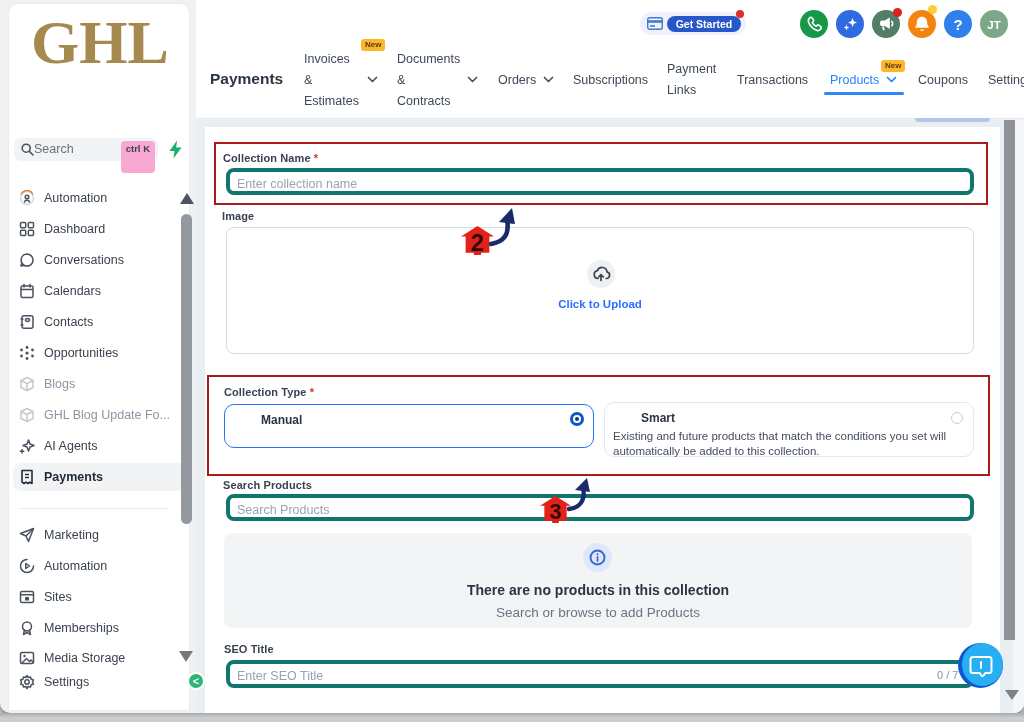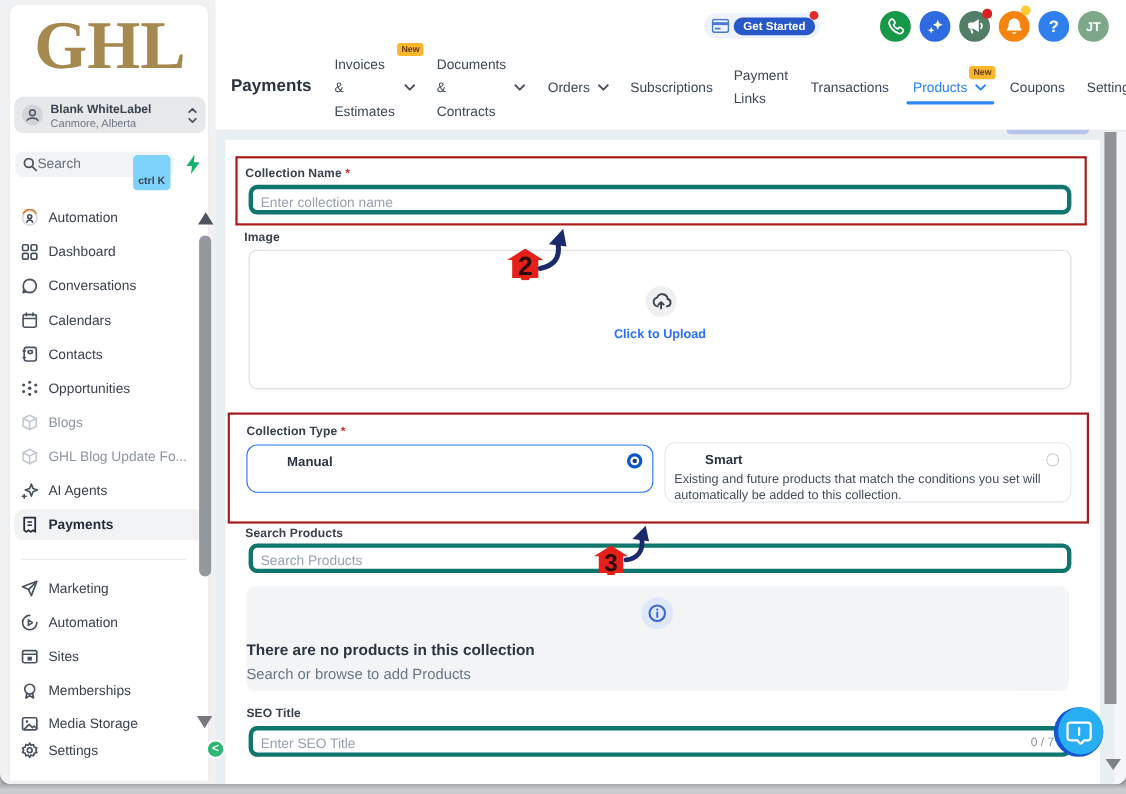--- a/index.html
+++ b/index.html
@@ -9,21 +9,21 @@
 
 #sidebar { position:absolute; left:8px; top:3px; width:182px; height:708px; background:#fff; border-radius:10px 10px 0 0; border:1px solid #ececee; }
 #logo { position:absolute; left:0; top:3px; width:182px; text-align:center; font-family:"Liberation Serif", serif; font-weight:bold; font-size:62px; color:#a5894f; letter-spacing:-1.5px; letter-spacing:0px; }
 #orgbox { position:absolute; left:4px; top:84px; width:174px; height:33px; background:#e7e8ea; border-radius:8px; }
 #orgav { position:absolute; left:7px; top:7px; width:19px; height:19px; border-radius:50%; background:#d2d4d8; color:#5a626e; }
 #orgname { position:absolute; left:33px; top:6px; font-size:11px; font-weight:bold; color:#39424e; }
 #orgloc { position:absolute; left:33px; top:19px; font-size:10px; color:#6d7583; }
 #orgchev { position:absolute; right:7px; top:8px; color:#4a5260; }
 #searchbar { position:absolute; left:5px; top:134px; width:144px; height:23px; background:#f2f3f5; border-radius:7px; }
 #searchtxt { position:absolute; left:20px; top:4px; font-size:12.5px; color:#68707e; }
-#ctrlk { position:absolute; right:3px; top:3px; height:32px; padding:16px 5px; background:#7dd3fc; border-radius:4px; font-size:9.5px; font-weight:bold; color:#39424e; line-height:16px; }
+#ctrlk { position:absolute; right:3px; top:3px; height:32px; padding:0 5px; background:#f9a8d4; border-radius:4px; font-size:9.5px; font-weight:bold; color:#39424e; line-height:16px; }
 #bolt { position:absolute; left:155px; top:134px; width:23px; height:23px; }
 
 .mi { position:absolute; left:4px; width:174px; height:28px; }
 .mi .txt { position:absolute; left:31px; top:7px; font-size:12.5px; font-weight:500; color:#39424e; }
 .mi .ic { position:absolute; left:6px; top:6px; width:16px; height:16px; }
 .mi.sel { background:#f1f3f5; border-radius:8px; }
 .mi.sel .txt { font-weight:bold; color:#232c3a; }
 .mi.dim .txt { color:#8d95a3; }
 #sdivider { position:absolute; left:10px; top:504px; width:150px; height:1px; background:#e7e9ec; }
 
@@ -60,52 +60,40 @@
 
 #manual { position:absolute; left:28px; top:284px; width:370px; height:44px; border:1.5px solid #2970ff; border-radius:10px; background:#fff; }
 #smart { position:absolute; left:408px; top:282px; width:370px; height:55px; border:1px solid #e4e7eb; border-radius:10px; background:#fff; }
 .cardtitle { position:absolute; left:8px; top:8px; font-size:12px; font-weight:bold; color:#2b3442;padding-left:28px; }
 .cardtext { position:absolute; left:8px; top:26px; font-size:11.5px; color:#434d5c; line-height:15px; }
 #radio1 { position:absolute; right:9px; top:7px; width:14px; height:14px; border-radius:50%; background:#0b57ca; }
 #radio1:after { content:""; position:absolute; left:3px; top:3px; width:8px; height:8px; border-radius:50%; background:#fff; }
 #radio1:before { content:""; position:absolute; left:5px; top:5px; width:4px; height:4px; border-radius:50%; background:#13357b; z-index:2; }
 #radio2 { position:absolute; right:10px; top:9px; width:12px; height:12px; border-radius:50%; border:1.5px solid #c6ccd4; background:#fff; }
 
-#noprod { position:absolute; left:28px; top:413px; width:748px; height:95px; background:#f3f4f6; border-radius:8px; }
+#noprod { position:absolute; left:28px; top:413px; width:748px; height:95px; background:#f3f4f6; border-radius:8px; text-align:center; }
 #infocirc { position:absolute; left:359px; top:10px; width:29px; height:29px; border-radius:50%; background:#dfe7fa; }
 #nptitle { position:absolute; left:0; top:49px; width:100%; font-size:14px; font-weight:bold; color:#2b3442; }
 #npsub { position:absolute; left:0; top:72px; width:100%; font-size:13.5px; color:#697586; }
 #counter { position:absolute; left:741px; top:549px; font-size:11px; color:#8b93a1; }
 
 .house { position:absolute; background:#e32119; clip-path:polygon(50% 0, 100% 36%, 86% 36%, 86% 92%, 62% 92%, 60% 100%, 40% 100%, 38% 92%, 14% 92%, 14% 36%, 0 36%); text-align:center; font-weight:bold; color:#2d0a08; }
 
 #chat { position:absolute; left:762px; top:523px; width:45px; height:45px; border-radius:50%; background:#1356d3; z-index:40; }
 #chat:before { content:""; position:absolute; left:4px; top:0px; width:41px; height:43px; border-radius:50%; background:#28aef3; }
 #mscroll { position:absolute; left:1004px; top:120px; width:11px; height:520px; background:#8f9398; }
 #ms-down { position:absolute; left:1005px; top:690px; width:0; height:0; border-left:7px solid transparent; border-right:7px solid transparent; border-top:10px solid #7e8286; }
 #botstrip { position:absolute; left:0; top:713px; width:1024px; height:9px; background:linear-gradient(#a8a9ab, #cdcecf 55%, #c9cacc); }
 </style>
 </head>
 <body>
 <div id="win">
 
   <div id="sidebar">
     <div id="logo">GHL</div>
-    <div id="orgbox">
-      <div id="orgav"><svg width="19" height="19" viewBox="0 0 19 19">
-            <circle cx="9.5" cy="7.5" r="2.6" fill="none" stroke="#545c68" stroke-width="1.4"></circle>
-            <path d="M4.5 15 C5 11.5 14 11.5 14.5 15" fill="none" stroke="#545c68" stroke-width="1.4"></path>
-          </svg></div>
-      <div id="orgname">Blank WhiteLabel</div>
-      <div id="orgloc">Canmore, Alberta</div>
-      <div id="orgchev"><svg width="10" height="18" viewBox="0 0 10 18">
-            <path d="M2 6 L5 3 L8 6" fill="none" stroke="#4a5260" stroke-width="1.6" stroke-linecap="round" stroke-linejoin="round"></path>
-            <path d="M2 12 L5 15 L8 12" fill="none" stroke="#4a5260" stroke-width="1.6" stroke-linecap="round" stroke-linejoin="round"></path>
-          </svg></div>
-    </div>
     <div id="searchbar">
       <svg width="13" height="13" viewBox="0 0 13 13" style="position:absolute;left:7px;top:5px">
           <circle cx="5.2" cy="5.2" r="4" fill="none" stroke="#4a5260" stroke-width="1.6"></circle>
           <line x1="8.4" y1="8.4" x2="12" y2="12" stroke="#4a5260" stroke-width="1.6" stroke-linecap="round"></line>
         </svg>
       <div id="searchtxt">Search</div>
       <div id="ctrlk">ctrl K</div>
     </div>
     <div id="bolt"><svg width="23" height="23" viewBox="0 0 23 23">
           <path d="M13 2.5 L5.5 13 L10.5 13 L9.5 20.5 L17.5 9.5 L12.2 9.5 Z" fill="#17b26a"></path>

